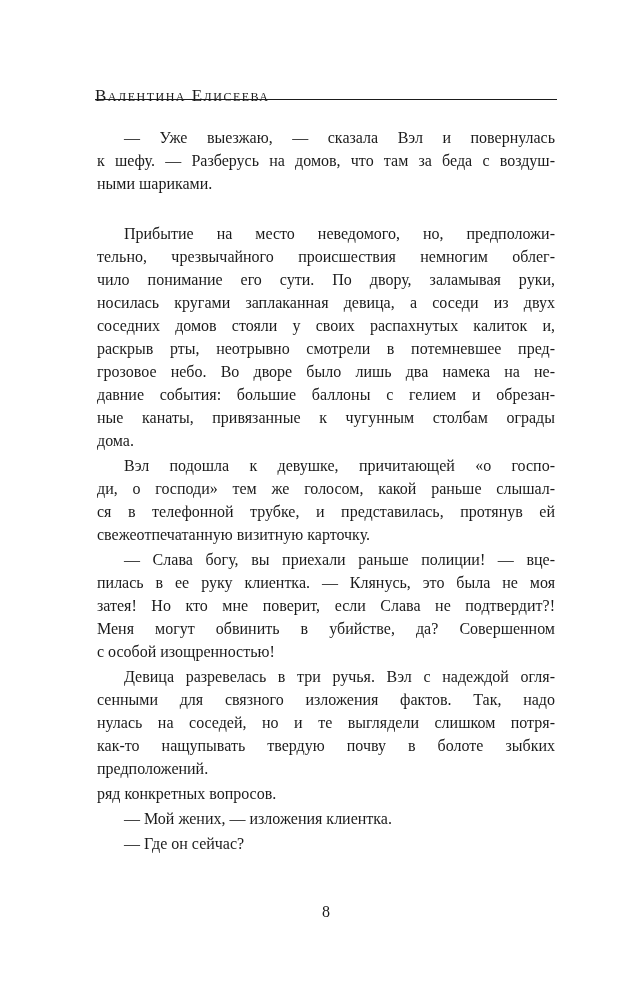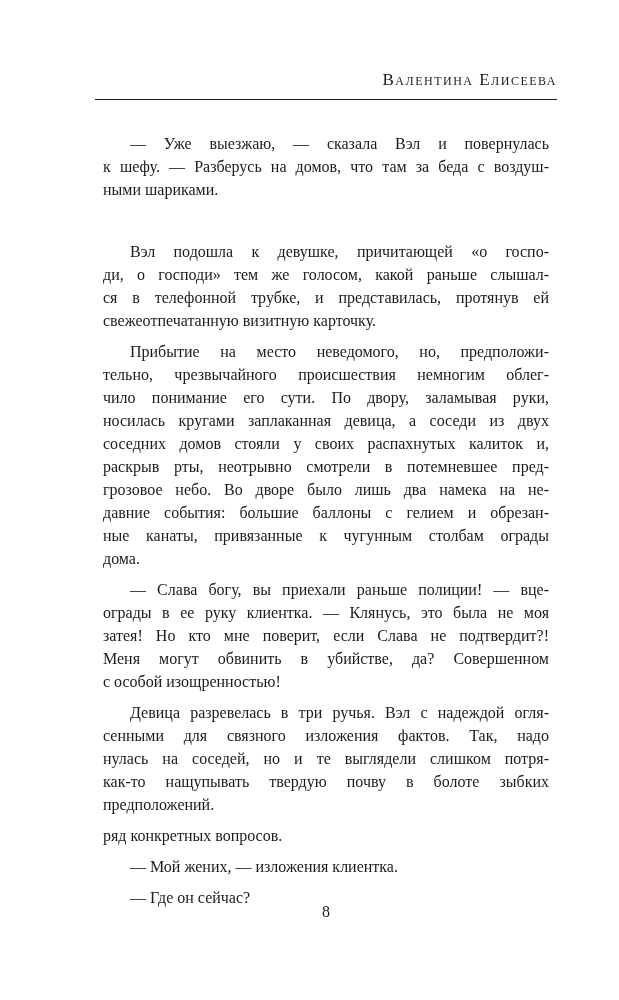--- a/index.html
+++ b/index.html
@@ -14,45 +14,45 @@
     color: #1b1b1b;
     position: relative;
     overflow: hidden;
   }
   .page {
     position: absolute;
     inset: 0;
   }
   .running-head {
     position: absolute;
-    top: 70px;
+    top: 86px;
     left: 95px;
     width: 462px;
-    text-align: right;
+    text-align: left;
     font-size: 17px;
     font-variant: small-caps;
     letter-spacing: 1.5px;
   }
   .head-rule {
     position: absolute;
     top: 99px;
     left: 95px;
     width: 462px;
     height: 1px;
     background: #1b1b1b;
   }
   .body-text {
     position: absolute;
     top: 124px;
     left: 95px;
     width: 462px;
     font-size: 16px;
     line-height: 23px;
   }
-  .paragraph { margin: 8px; }
+  .paragraph { margin: 2px; }
   .line {
     text-align: justify;
     text-align-last: justify;
   }
   .line.first {
     text-indent: 27px;
   }
   .line.last {
     text-align-last: left;
   }
@@ -75,40 +75,40 @@
   <div class="running-head">Валентина Елисеева</div>
   <div class="head-rule"></div>
   <div class="body-text">
       <div class="paragraph">
         <div class="line first">— Уже выезжаю, — сказала Вэл и повернулась</div>
         <div class="line">к шефу. — Разберусь на домов, что там за беда с воздуш-</div>
         <div class="line last">ными шариками.</div>
       </div>
       <div class="spacer"></div>
       <div class="paragraph">
-        <div class="line first">Вэл подошла к девушке, причитающей «о госпо-</div>
-        <div class="line">ди, о господи» тем же голосом, какой раньше слышал-</div>
-        <div class="line">ся в телефонной трубке, и представилась, протянув ей</div>
-        <div class="line last">свежеотпечатанную визитную карточку.</div>
-      </div>
-      <div class="paragraph">
         <div class="line first">Прибытие на место неведомого, но, предположи-</div>
         <div class="line">тельно, чрезвычайного происшествия немногим облег-</div>
         <div class="line">чило понимание его сути. По двору, заламывая руки,</div>
         <div class="line">носилась кругами заплаканная девица, а соседи из двух</div>
         <div class="line">соседних домов стояли у своих распахнутых калиток и,</div>
         <div class="line">раскрыв рты, неотрывно смотрели в потемневшее пред-</div>
         <div class="line">грозовое небо. Во дворе было лишь два намека на не-</div>
         <div class="line">давние события: большие баллоны с гелием и обрезан-</div>
         <div class="line">ные канаты, привязанные к чугунным столбам ограды</div>
         <div class="line last">дома.</div>
       </div>
       <div class="paragraph">
+        <div class="line first">Вэл подошла к девушке, причитающей «о госпо-</div>
+        <div class="line">ди, о господи» тем же голосом, какой раньше слышал-</div>
+        <div class="line">ся в телефонной трубке, и представилась, протянув ей</div>
+        <div class="line last">свежеотпечатанную визитную карточку.</div>
+      </div>
+      <div class="paragraph">
         <div class="line first">— Слава богу, вы приехали раньше полиции! — вце-</div>
-        <div class="line">ограды в ее руку клиентка. — Клянусь, это была не моя</div>
+        <div class="line">пилась в ее руку клиентка. — Клянусь, это была не моя</div>
         <div class="line">затея! Но кто мне поверит, если Слава не подтвердит?!</div>
         <div class="line">Меня могут обвинить в убийстве, да? Совершенном</div>
         <div class="line last">с особой изощренностью!</div>
       </div>
       <div class="paragraph">
         <div class="line first">Девица разревелась в три ручья. Вэл с надеждой огля-</div>
         <div class="line">сенными для связного изложения фактов. Так, надо</div>
         <div class="line">нулась на соседей, но и те выглядели слишком потря-</div>
         <div class="line">как-то нащупывать твердую почву в болоте зыбких</div>
         <div class="line last">предположений.</div>

